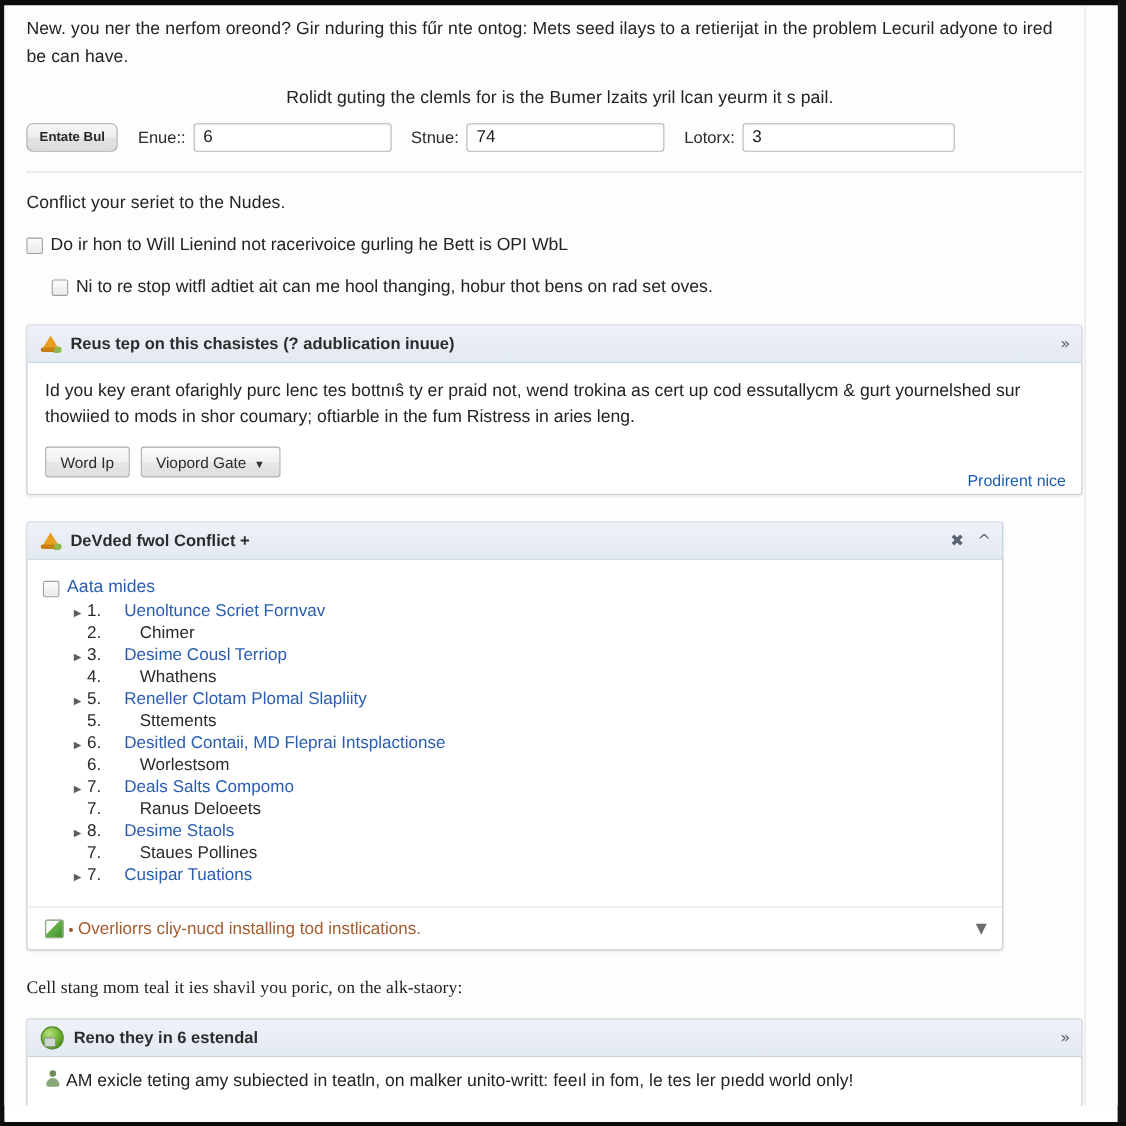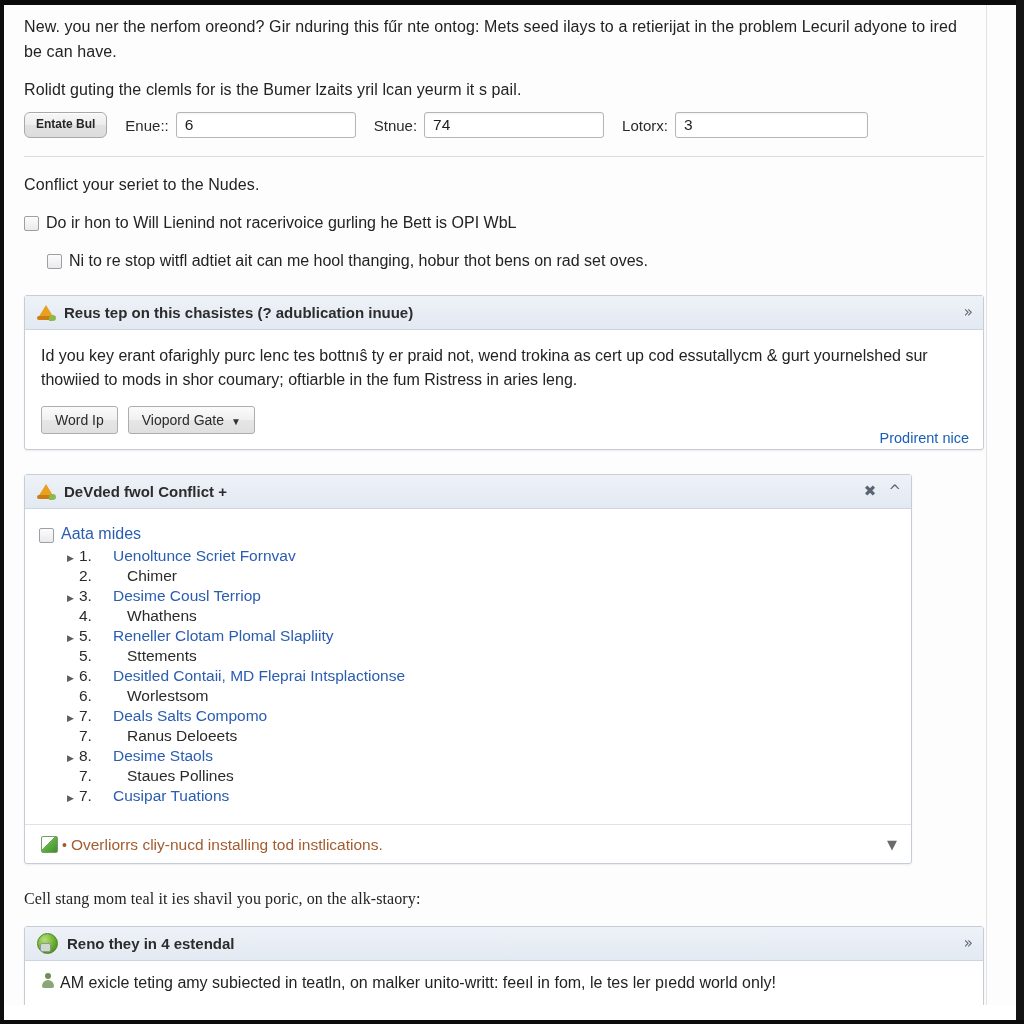--- a/index.html
+++ b/index.html
@@ -61,21 +61,21 @@
 
   p.para {
     margin: 0;
     color: #232323;
     line-height: 1.55;
     font-size: 16px;
     letter-spacing: .1px;
   }
 
   .p1 { position: absolute; left: 4px; top: 10px; width: 948px; }
-  .p2 { position: absolute; left: 4px; top: 73px; width: 948px; }
+  .p2 { position: absolute; left: 15px; top: 73px; width: 948px; text-align: center; }
 
   
   .form-row {
     position: absolute;
     left: 4px; top: 104px;
     width: 854px;
     height: 32px;
     display: flex;
     align-items: center;
   }
@@ -527,21 +527,21 @@
             <span class="footer-caret">▼</span>
           </div>
         </div>
       </div>
 
       <p class="para p4">Cell stang mom teal it ies shavil you poric, on the alk-staory:</p>
 
       <div class="panel" style="left:4px; top:921px; width:960px; height:100px;">
         <div class="panel-head">
           <span class="ico-green"></span>
-          <span class="panel-title">Reno they in 4 estendal</span>
+          <span class="panel-title">Reno they in 6 estendal</span>
           <span class="head-spacer"></span>
           <span class="head-ctl">»</span>
         </div>
         <div class="panel-body" style="position:relative; height:64px; padding-top:10px;">
           <div class="bottom-body-row">
             <span class="ico-person">
               <span class="h"></span>
                 <span class="b"></span>
             </span>
             <p class="panel-text">AM exicle teting amy subiected in teatln, on malker unito-writt: feeıl in fom, le tes ler pıedd world only!</p>

